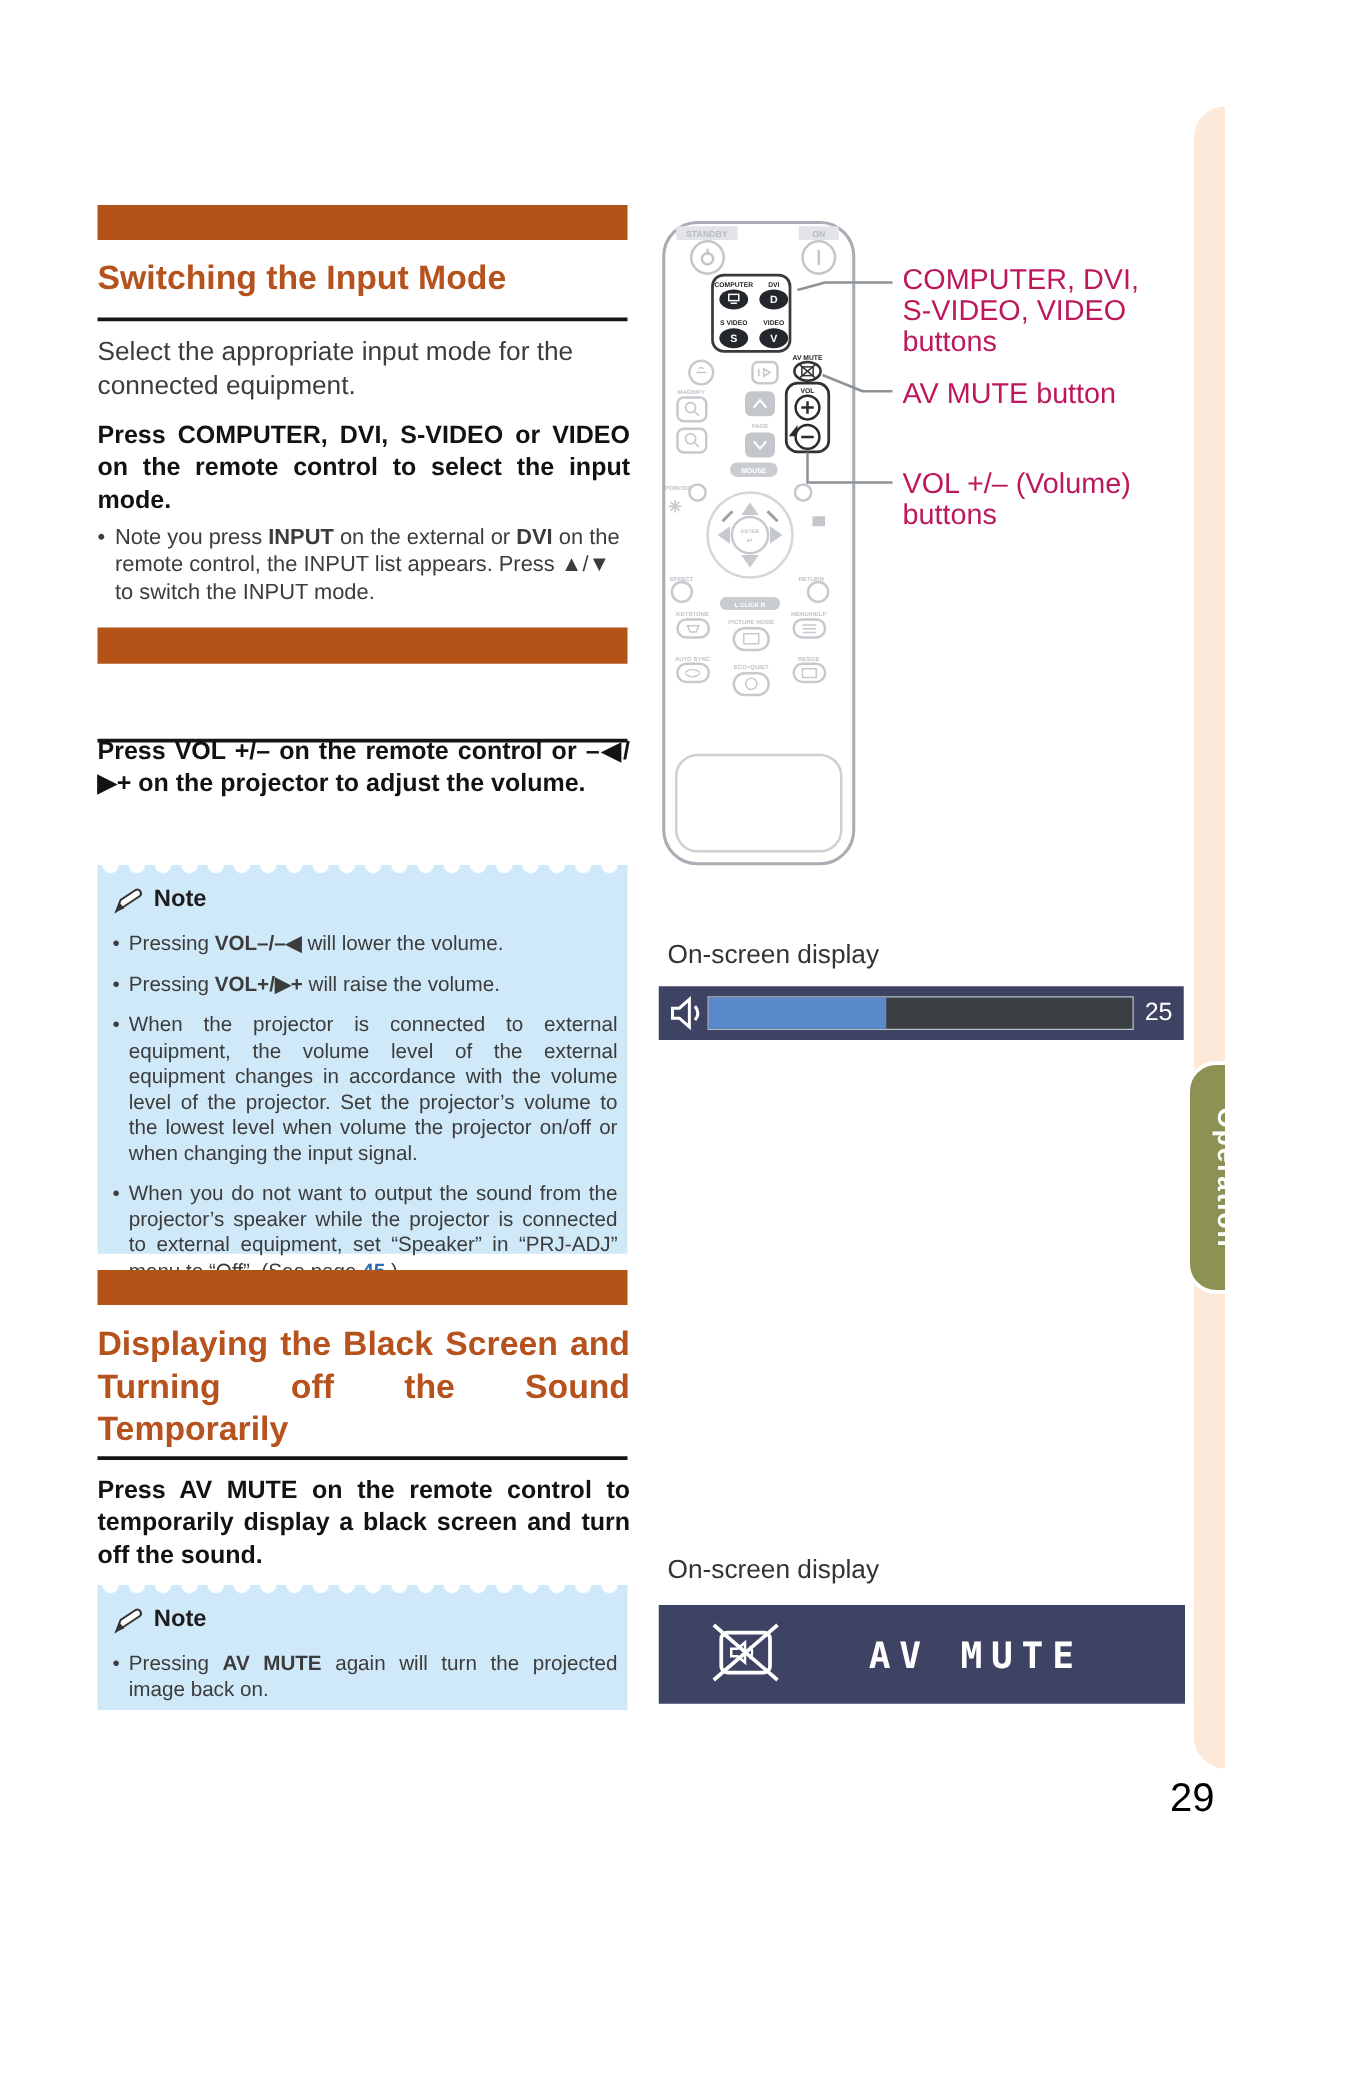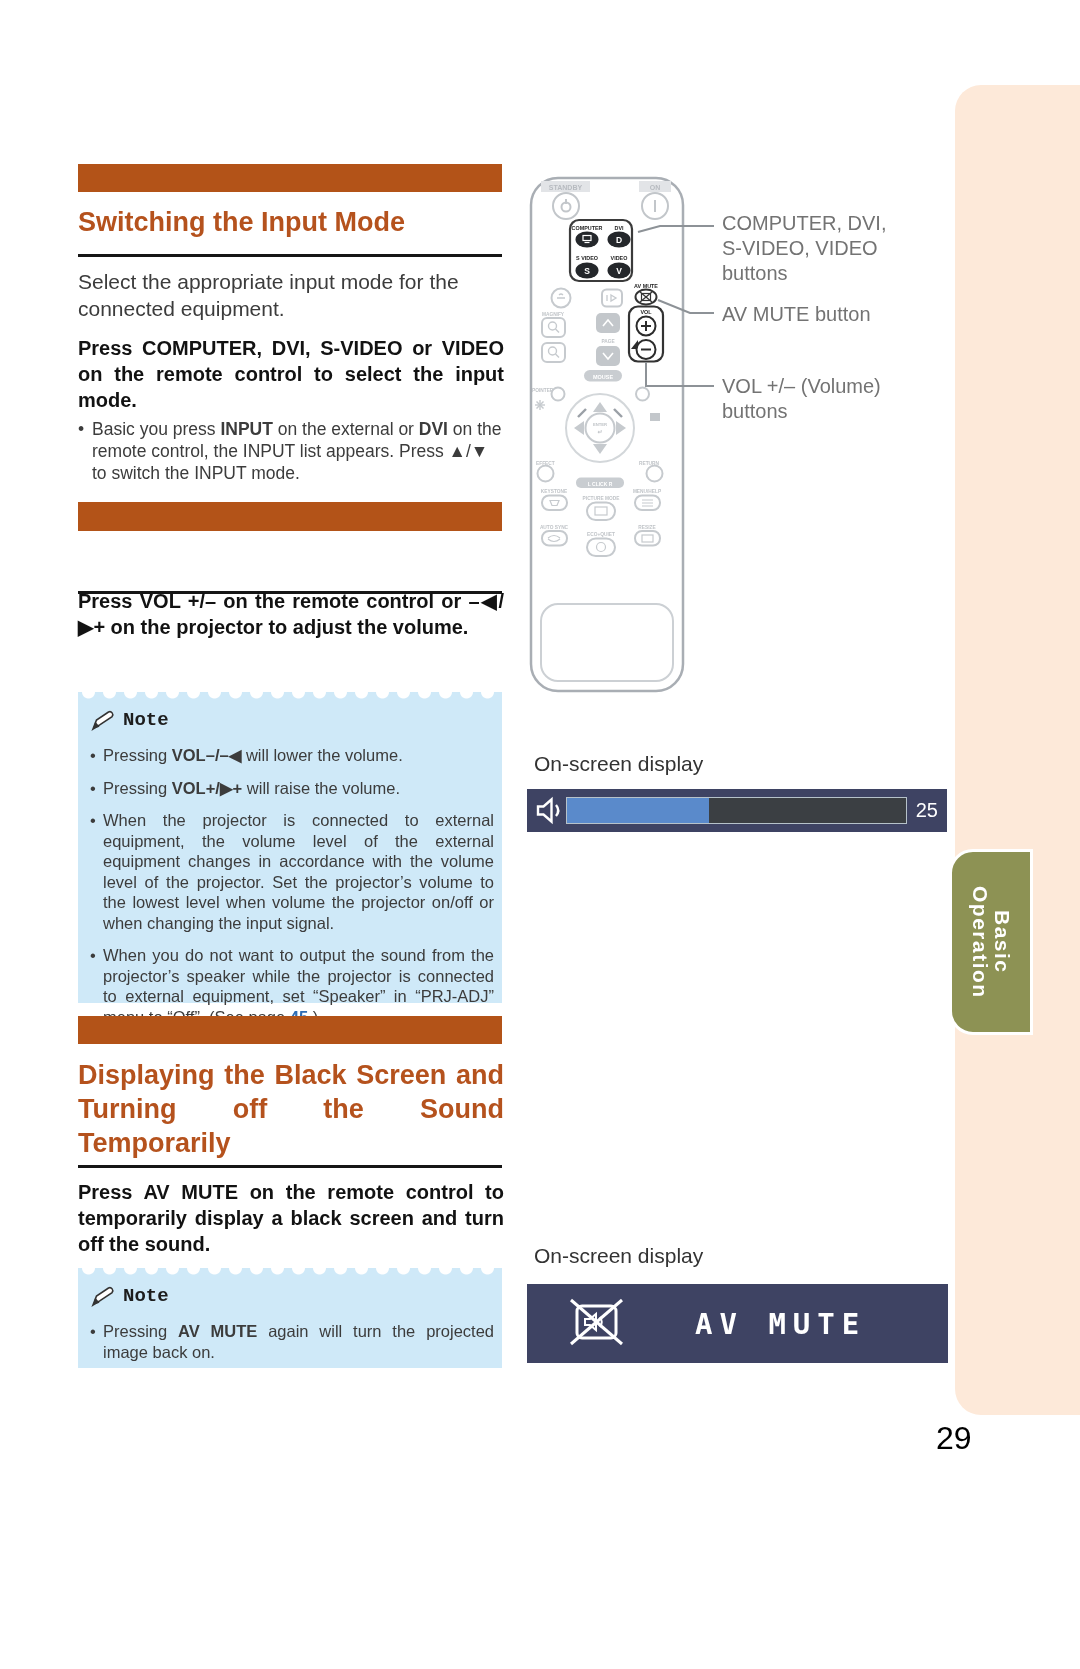--- a/index.html
+++ b/index.html
@@ -1,37 +1,37 @@
 <!DOCTYPE html>
 <html><head>
 <meta charset="utf-8">
 <style>
   html,body{margin:0;padding:0;background:#fff;}
-  .page{position:relative;width:1080px;height:1669px;background:#fff;overflow:hidden;
+  .page{position:relative;width:980px;height:1669px;background:#fff;overflow:hidden;
         font-family:"Liberation Sans",sans-serif;color:#222;}
   .obar{position:absolute;left:78px;width:424px;height:28px;background:#b35318;}
   .h-orange{position:absolute;left:78px;width:426px;color:#b5521d;font-weight:bold;font-size:27px;}
   .rule{position:absolute;left:78px;width:424px;height:3px;background:#161616;}
   .p-intro{position:absolute;left:78px;width:424px;font-size:21px;color:#3c3c3c;line-height:27px;}
   .p-instr{position:absolute;left:78px;width:426px;font-size:20px;font-weight:bold;color:#121212;
            line-height:26px;text-align:justify;}
   .bullets{margin:0;padding:0;list-style:none;}
   .bullets li{position:relative;padding-left:14px;}
   .bullets li:before{content:"\2022";position:absolute;left:0;}
   .sec1-bullets{position:absolute;left:78px;width:424px;top:418px;font-size:17.5px;color:#3c3c3c;line-height:22px;}
   .note{position:absolute;left:78px;width:424px;background:#cfe9f8;}
   .scallops{position:absolute;top:0;left:0;right:0;height:12px;
     background-image:radial-gradient(circle 6.5px at 50% 0,#fff 6px,rgba(255,255,255,0) 7px);
     background-size:21px 12px;background-repeat:repeat-x;}
   .note-head{display:flex;align-items:center;gap:7px;padding:17px 0 2px 12px;
-             font-size:19px;font-weight:bold;color:#1d1d1d;font-family:Liberation Mono, monospace;}
+             font-size:19px;font-weight:bold;color:#1d1d1d;}
   .note ul{margin:4px 8px 0 12px;padding:0;list-style:none;font-size:16.5px;line-height:20.5px;color:#3c3c3c;}
   .note li{position:relative;padding-left:13px;text-align:justify;margin-top:12px;}
   .note li:before{content:"\2022";position:absolute;left:0;}
-  .callout{position:absolute;font-size:20px;color:#737373;line-height:25px;}
+  .callout{position:absolute;font-size:23px;color:#be185d;line-height:25px;}
   #callout-inputs{left:722px;top:211px;}
   #callout-avmute{left:722px;top:302px;}
   #callout-vol{left:722px;top:374px;}
   #remote-wrap{position:absolute;left:529px;top:176px;width:156px;height:517px;}
   #lines-overlay{position:absolute;left:0;top:0;pointer-events:none;}
   .osd-label{position:absolute;left:534px;font-size:21px;color:#333;}
   #osd-vol{position:absolute;left:527px;top:789px;width:420px;height:43px;background:#3e4363;}
   .vol-speaker{position:absolute;left:8px;top:7px;}
   .vol-track{position:absolute;left:39px;top:8px;width:341px;height:27px;background:#3b3f43;
              border:1px solid #b6c2ca;box-sizing:border-box;}
@@ -63,21 +63,21 @@
 
 <div class="page">
 
   <div class="obar" style="top:164px;"></div>
   <div class="h-orange" style="top:207px;">Switching the Input Mode</div>
   <div class="rule" style="top:254px;"></div>
   <div class="p-intro" style="top:268px;">Select the appropriate input mode for the connected equipment.</div>
   <div class="p-instr" style="top:335px;">Press COMPUTER, DVI, S-VIDEO or VIDEO on the remote control to select the input mode.</div>
   <div class="sec1-bullets">
     <ul class="bullets">
-      <li><span>Basic you press </span><span style="font-weight: bold;">INPUT</span><span> on the external or </span><span style="font-weight: bold;">DVI</span><span> on the remote control, the INPUT list appears. Press ▲/▼ to switch the INPUT mode.</span></li>
+      <li><span>Note you press </span><span style="font-weight: bold;">INPUT</span><span> on the external or </span><span style="font-weight: bold;">DVI</span><span> on the remote control, the INPUT list appears. Press ▲/▼ to switch the INPUT mode.</span></li>
     </ul>
   </div>
 
   <div class="obar" style="top:502px;height:29px;"></div>
   <div class="rule" style="top:591px;"></div>
   <div class="p-instr" style="top:588px;">Press VOL +/– on the remote control or –◀/▶+ on the projector to adjust the volume.</div>
 
   <div class="note" id="note1" style="top:692px;height:311px;">
     <div class="scallops"></div>
     <div class="note-head">

